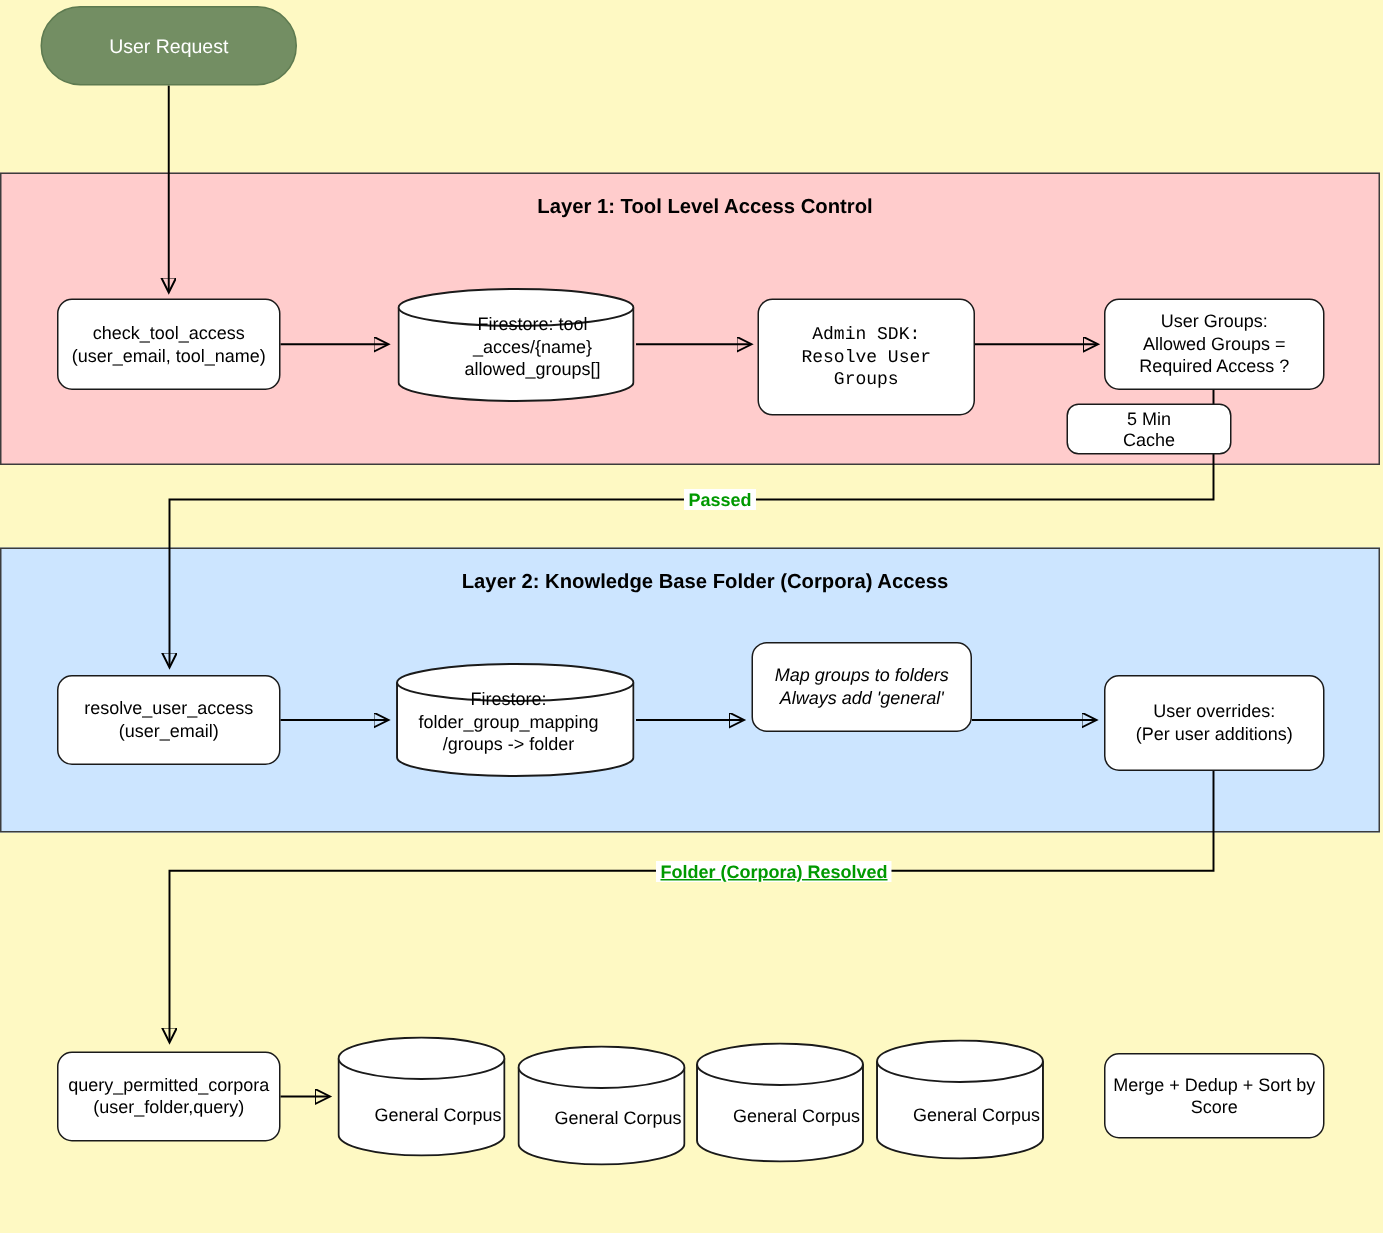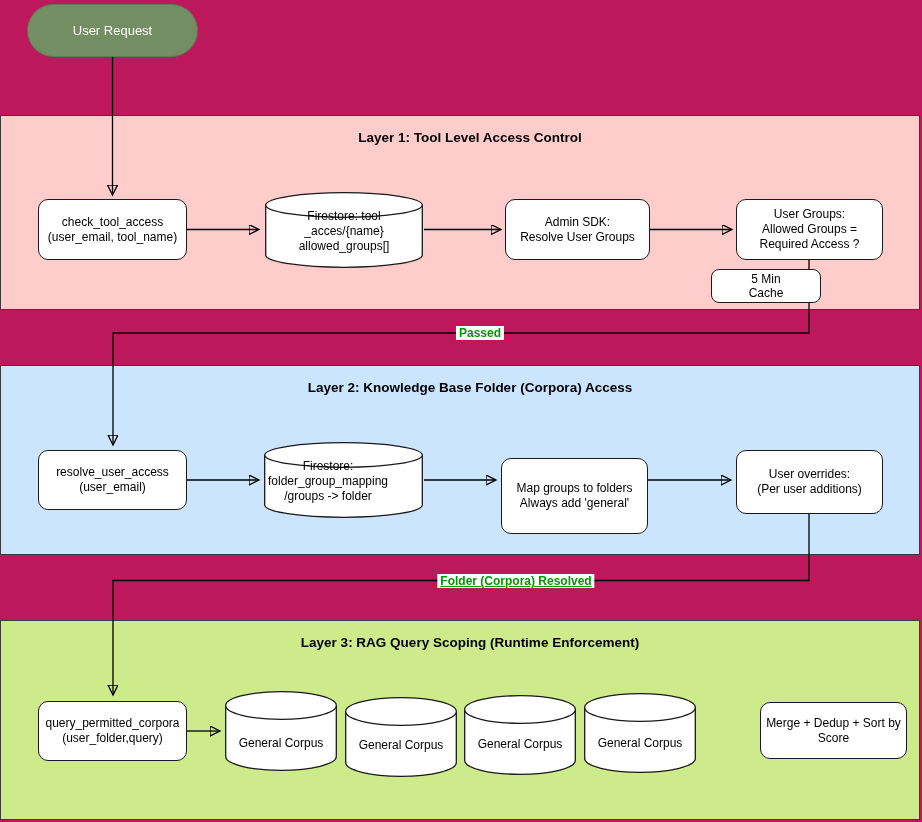--- a/index.html
+++ b/index.html
@@ -2,21 +2,21 @@
 <html><head>
 <meta charset="utf-8">
 <style>
   html,body{margin:0;padding:0;background:#fff;}
   #canvas{
     position:relative;
     width:922px;height:822px;
     font-family:"Liberation Sans", sans-serif;
     color:#000;
     overflow:hidden;
-    background:#be185d;
+    background:#fef9c3;
   }
   .layer{
     position:absolute;
     left:0;width:920px;
     border:1px solid var(--layer_border,#3c3c3c);
     box-sizing:border-box;
     z-index:0;
   }
   #layer1{top:115px;height:195px;background:var(--layer1_bg,#ffcccc);}
   #layer2{top:365px;height:190px;background:var(--layer2_bg,#cce5ff);}
@@ -39,21 +39,21 @@
     position:absolute;
     background:var(--node_bg,#ffffff);
     border:1px solid #1a1a1a;
     border-radius:10px;
     box-sizing:border-box;
     display:flex;flex-direction:column;align-items:center;justify-content:center;
     font-size:12px;line-height:15px;text-align:center;
     z-index:2;
     padding:2px 4px;
   }
-  .cyl{position:absolute;z-index:2;}
+  .cyl{position:absolute;z-index:2;padding-left:22px;}
   .cyl svg{position:absolute;left:0;top:0;}
   .cyl-text{
     position:absolute;left:0;right:0;text-align:center;
     font-size:12px;line-height:15px;
   }
   .conn-label{
     position:absolute;z-index:3;
     transform:translate(-50%,-50%);
     font-size:12px;font-weight:bold;
     color:var(--connector_label,#009900);
@@ -104,21 +104,21 @@
       <path d="M0.7,13 L0.7,63 A78.3,12.3 0 0 0 157.3,63 L157.3,13" fill="#fff" stroke="#1a1a1a" stroke-width="1.3"></path>
       <ellipse cx="79" cy="13" rx="78.3" ry="12.3" fill="#fff" stroke="#1a1a1a" stroke-width="1.3"></ellipse>
     </svg>
     <div class="cyl-text" style="top:17px;">
       <div>Firestore: tool</div>
       <div>_acces/{name}</div>
       <div>allowed_groups[]</div>
     </div>
   </div>
 
-  <div class="node" style="left:505px;top:199px;width:145px;height:61px;">
+  <div class="node" style="left:505px;top:199px;width:145px;height:78px;font-family:Liberation Mono, monospace;">
     <div>Admin SDK:</div>
     <div>Resolve User Groups</div>
   </div>
 
   <div class="node" style="left:736px;top:199px;width:147px;height:61px;">
     <div>User Groups:</div>
     <div>Allowed Groups =</div>
     <div>Required Access ?</div>
   </div>
 
@@ -143,35 +143,32 @@
       <path d="M0.7,13 L0.7,63 A78.8,12.3 0 0 0 158.3,63 L158.3,13" fill="#fff" stroke="#1a1a1a" stroke-width="1.3"></path>
       <ellipse cx="79.5" cy="13" rx="78.8" ry="12.3" fill="#fff" stroke="#1a1a1a" stroke-width="1.3"></ellipse>
     </svg>
     <div class="cyl-text" style="top:17px;">
       <div>Firestore:</div>
       <div>folder_group_mapping</div>
       <div>/groups -&gt; folder</div>
     </div>
   </div>
 
-  <div class="node" style="left:501px;top:458px;width:147px;height:76px;">
+  <div class="node" style="left:501px;top:428px;width:147px;height:60px;font-style:italic;">
     <div>Map groups to folders</div>
     <div>Always add 'general'</div>
   </div>
 
   <div class="node" style="left:736px;top:450px;width:147px;height:64px;">
     <div>User overrides:</div>
     <div>(Per user additions)</div>
   </div>
 
   <div class="conn-label" style="left:516px;top:581px;text-decoration:underline;">Folder (Corpora) Resolved</div>
 
-  <div class="layer" id="layer3">
-    <div class="layer-title">Layer 3: RAG Query Scoping (Runtime Enforcement)</div>
-  </div>
 
   <div class="node" style="left:38px;top:701px;width:149px;height:60px;">
     <div>query_permitted_corpora</div>
     <div>(user_folder,query)</div>
   </div>
 
   <div class="cyl" style="left:225px;top:691px;width:112px;height:80px;">
     <svg width="112" height="80">
       <path d="M0.7,14.5 L0.7,65.5 A55.3,13.8 0 0 0 111.3,65.5 L111.3,14.5" fill="#fff" stroke="#1a1a1a" stroke-width="1.3"></path>
       <ellipse cx="56" cy="14.5" rx="55.3" ry="13.8" fill="#fff" stroke="#1a1a1a" stroke-width="1.3"></ellipse>
@@ -196,18 +193,18 @@
   </div>
 
   <div class="cyl" style="left:584px;top:693px;width:112px;height:80px;">
     <svg width="112" height="80">
       <path d="M0.7,14.5 L0.7,65.5 A55.3,13.8 0 0 0 111.3,65.5 L111.3,14.5" fill="#fff" stroke="#1a1a1a" stroke-width="1.3"></path>
       <ellipse cx="56" cy="14.5" rx="55.3" ry="13.8" fill="#fff" stroke="#1a1a1a" stroke-width="1.3"></ellipse>
     </svg>
     <div class="cyl-text" style="top:43px;">General Corpus</div>
   </div>
 
-  <div class="node" style="left:736px;top:702px;width:147px;height:57px;margin-left:24px;">
+  <div class="node" style="left:736px;top:702px;width:147px;height:57px;">
     <div>Merge + Dedup + Sort by</div>
     <div>Score</div>
   </div>
 
 </div>
 
 </body></html>

